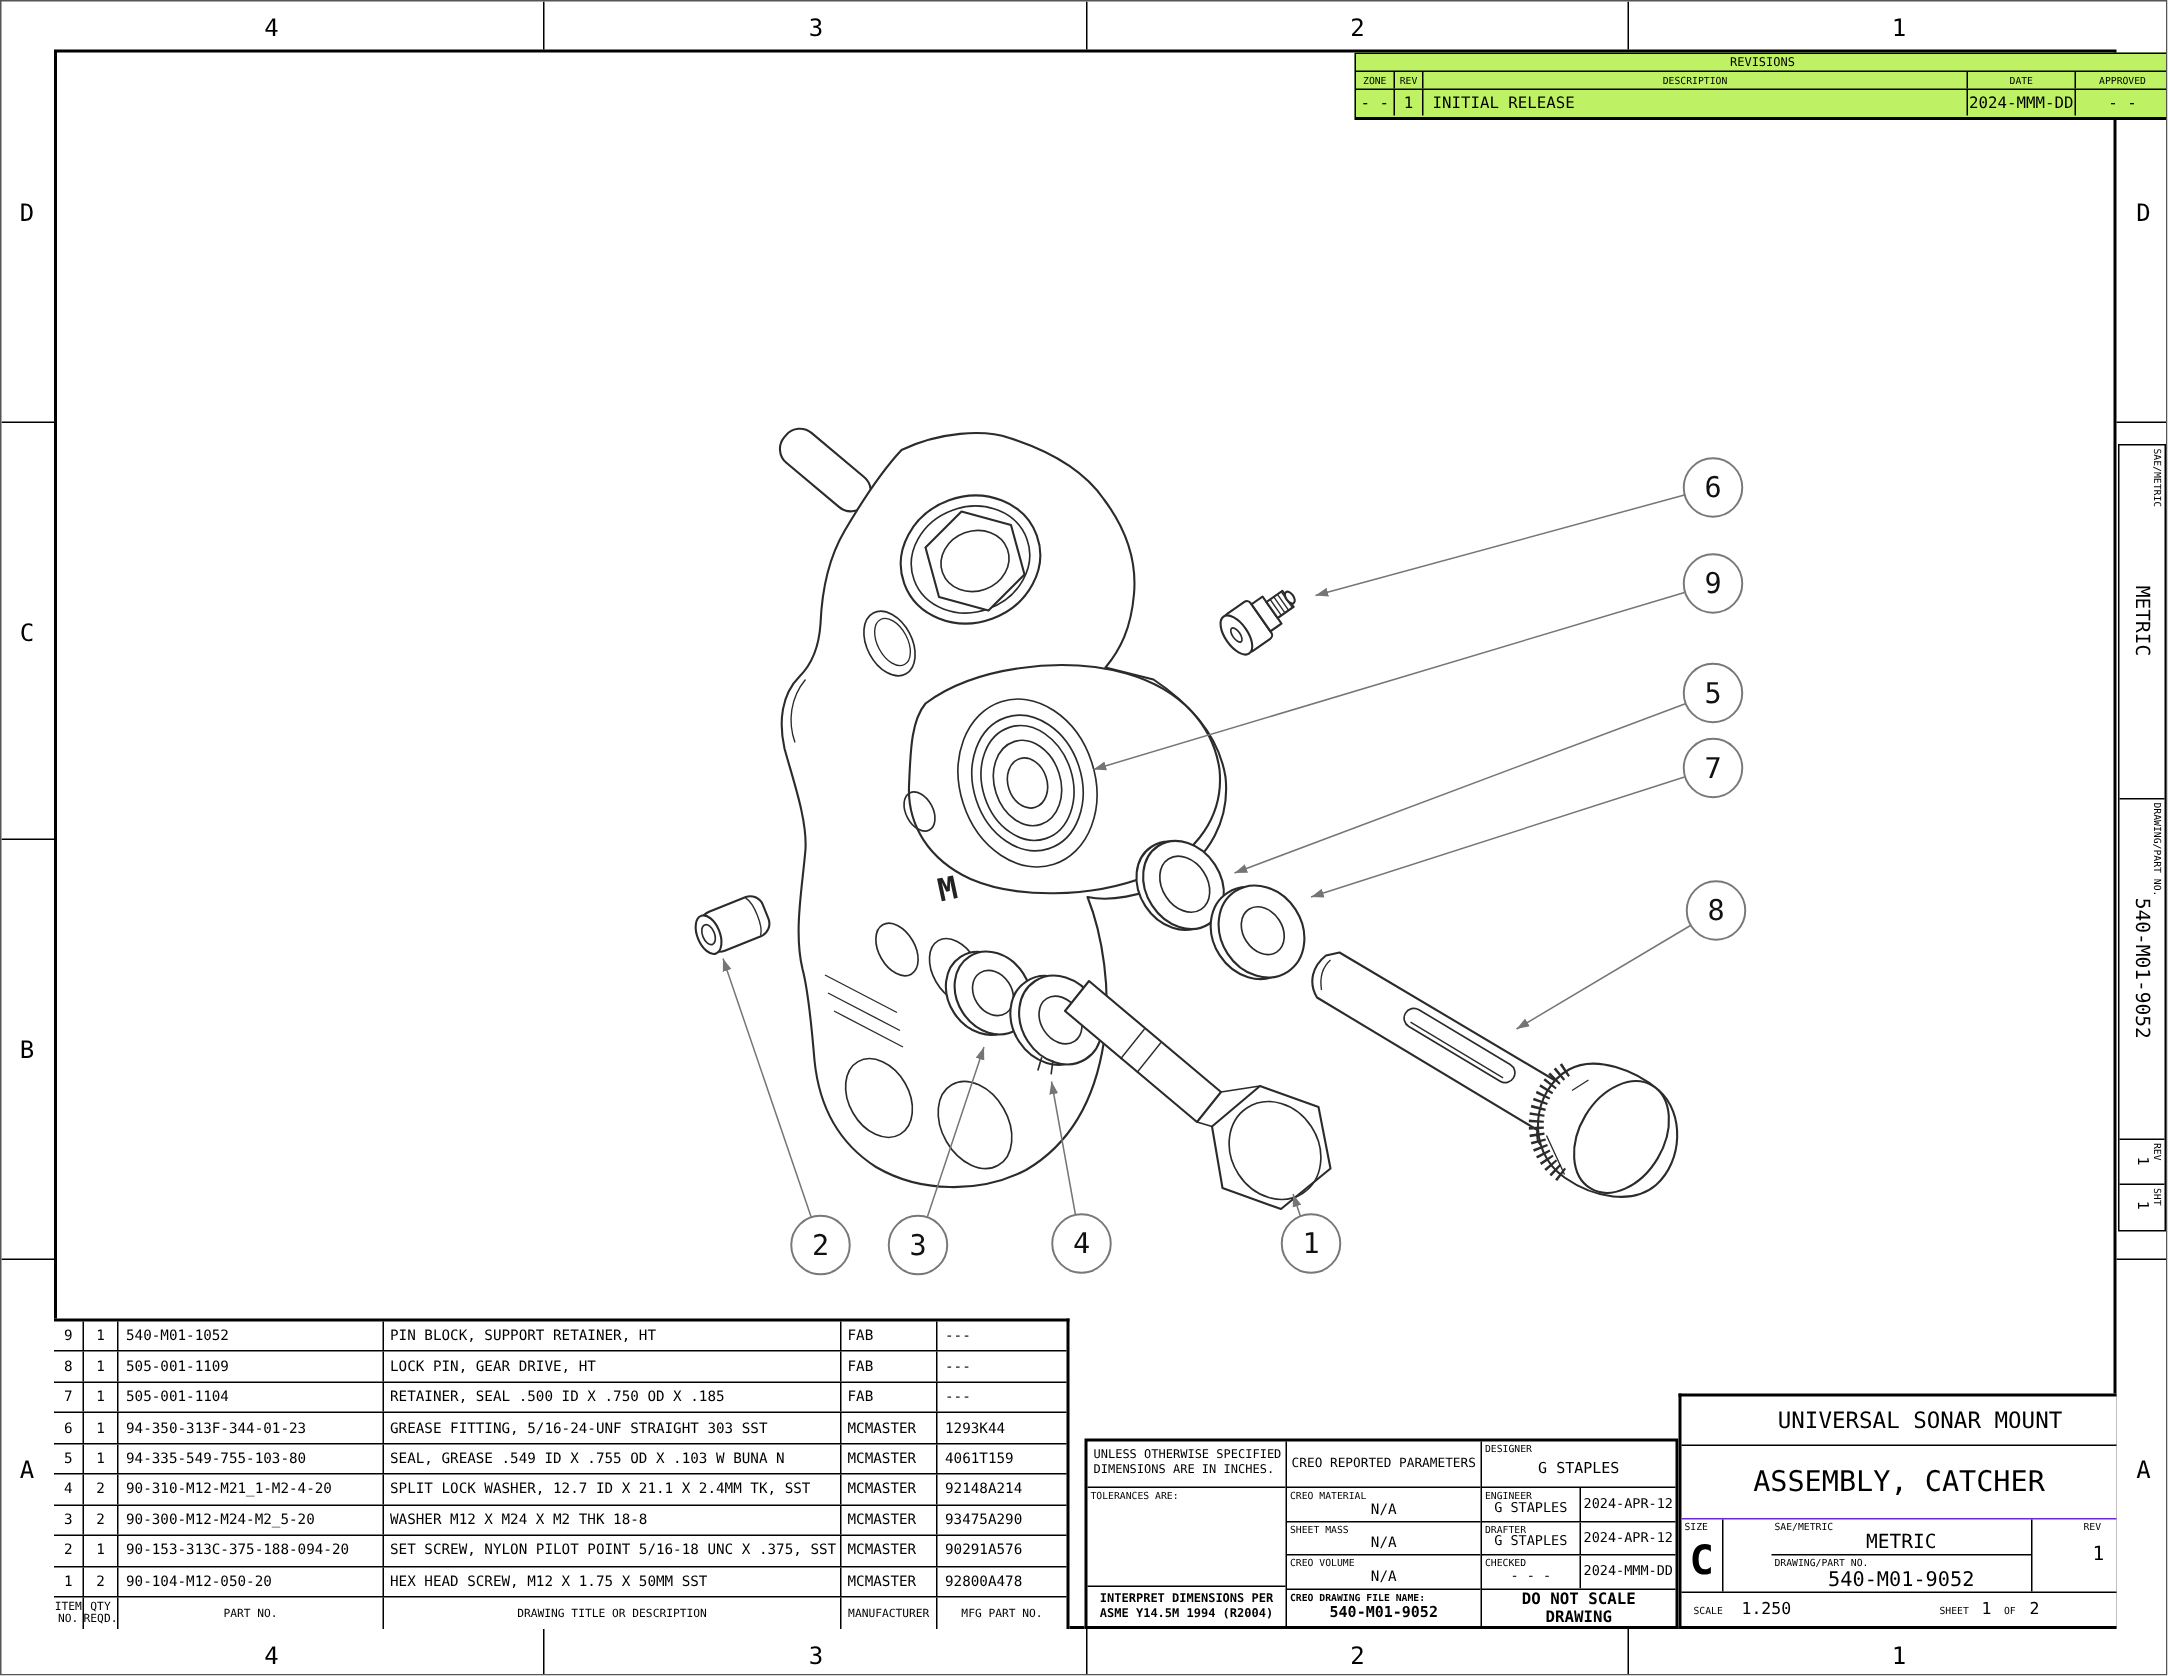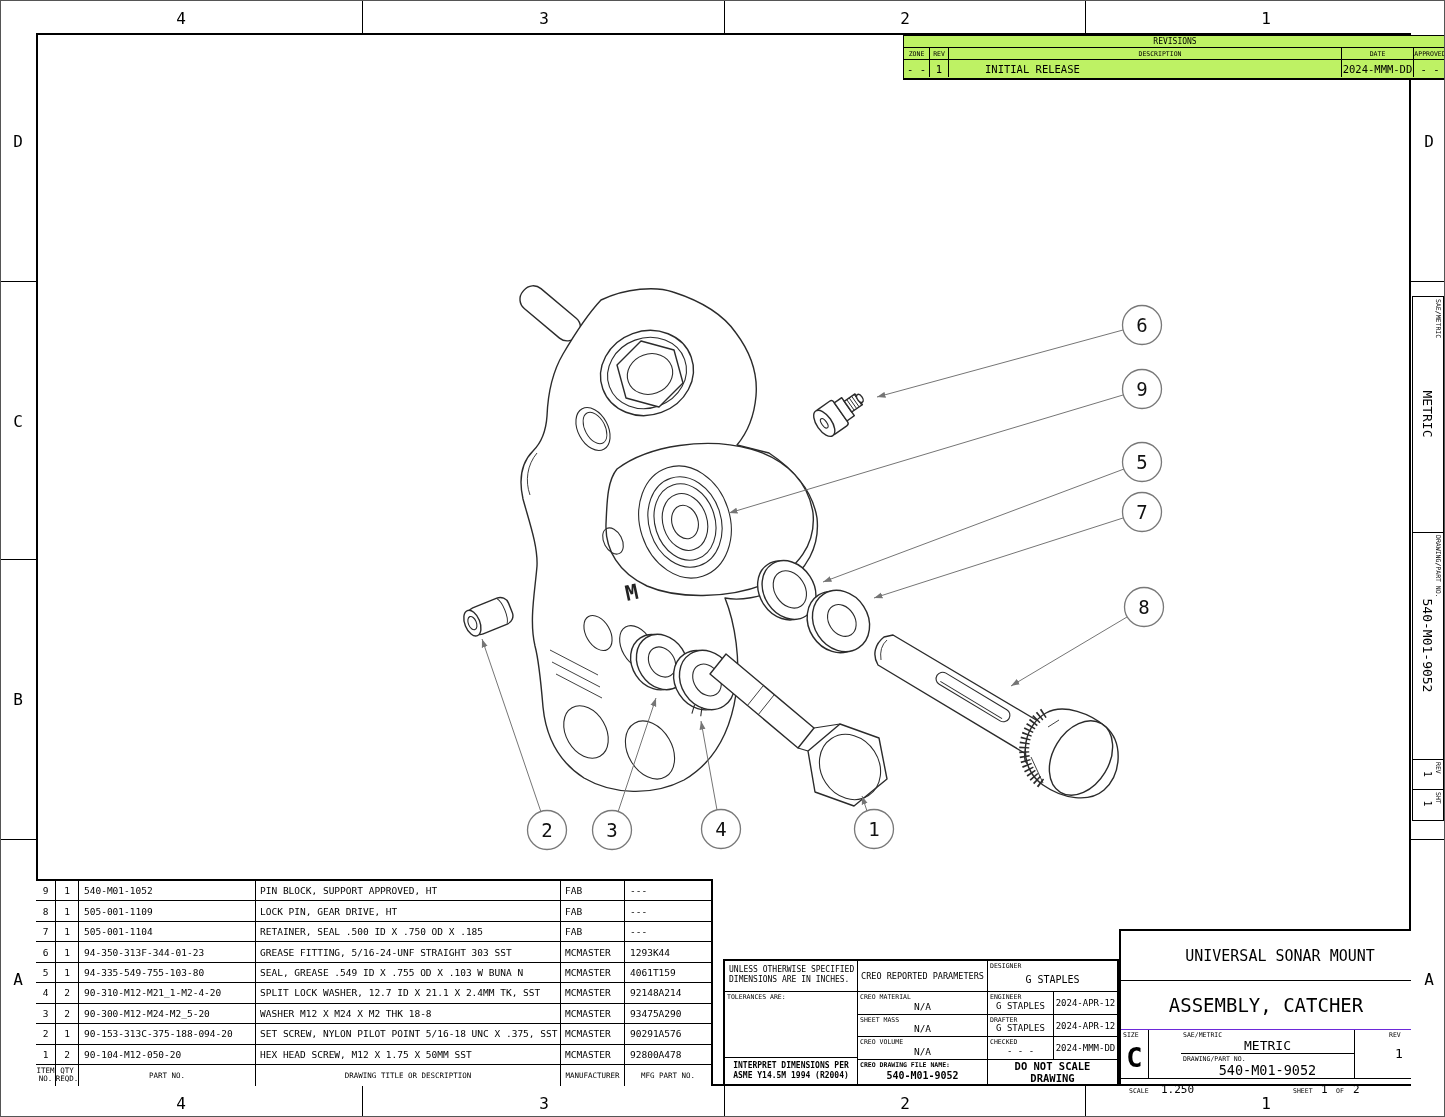--- a/index.html
+++ b/index.html
@@ -18,21 +18,21 @@
   .lbl-tl { position:absolute; top:1px; left:2px; }
 
   
   .rev { position:absolute; left:902px; top:34px; width:544px; height:45px;
          border:1px solid #000; border-bottom:2px solid #000; background:#bef264; }
   .rev-title { height:12px; border-bottom:1px solid #000; text-align:center; font-size:8px; line-height:12px; }
   .rev-head { height:12px; border-bottom:1px solid #000; display:flex; }
   .rev-data { height:17px; display:flex; font-size:10.5px; }
   .rc { border-right:1px solid #000; overflow:hidden; display:flex; align-items:center; justify-content:center; }
   .rc:last-child { border-right:none; }
-  .rc-zone { width:26px; } .rc-rev { width:19px; } .rc-desc { width:363px;margin-left:30px; }
+  .rc-zone { width:26px; } .rc-rev { width:19px; } .rc-desc { width:363px; }
   .rc-date { width:72px; } .rc-app { flex:1; }
   .rev-head .rc { font-size:6.5px; }
   .rev-data .rc-desc { justify-content:flex-start; padding-left:6px; }
 
   
   .bom { position:absolute; left:35px; top:878px; width:677px; height:207px;
          border-top:2px solid #000; border-right:2px solid #000; display:flex;
          flex-direction:column; background:#fff; font-size:9.5px; }
   .bom-row { flex:1; display:flex; border-bottom:1px solid #000; }
   .bom-row:last-child { border-bottom:none; }
@@ -64,21 +64,21 @@
   .tol-line { font-size:9.5px; line-height:13px; text-align:center; white-space:pre; }
   .sp-center { display:flex; align-items:center; justify-content:center; text-align:center; }
   .val-c { position:absolute; left:0; right:0; top:9px; text-align:center; font-size:9.5px; }
   .sp-sub { display:flex; height:100%; }
   .sp-subL { width:66px; border-right:1px solid #000; position:relative; }
   .sp-subR { flex:1; display:flex; align-items:center; justify-content:center; font-size:9px; }
 
   
   .tblock { position:absolute; left:1118px; top:928px; width:292px; height:157px;
             border:2px solid #000; border-right:none; background:#fff; }
-  .tb-r1 { height:50px; border-bottom:1px solid #000; display:flex; align-items:center; justify-content:center; font-size:15px;padding-left:28px; }
+  .tb-r1 { height:33px; border-bottom:1px solid #000; display:flex; align-items:center; justify-content:center; font-size:15px;padding-left:28px; }
   .tb-r2 { height:49px; border-bottom:1px solid #6d28d9; display:flex; align-items:center; justify-content:center; font-size:19px; }
   .tb-r3 { height:49px; border-bottom:1px solid #000; display:flex;gap:32px; }
   .tb-size { width:28px; border-right:1px solid #000; position:relative; }
   .tb-size-val { position:absolute; left:0; right:0; top:12px; text-align:center; font-size:27px; font-weight:bold; }
   .tb-mid { flex:1; border-right:1px solid #000; display:flex; flex-direction:column; }
   .tb-sae  { height:24px; border-bottom:1px solid #000; position:relative; }
   .tb-partno { height:24px; position:relative; }
   .tb-mid-val { position:absolute; left:0; right:0; top:8px; text-align:center; font-size:13px; }
   .tb-rev { width:24px; position:relative; }
   .tb-rev-val { position:absolute; left:0; right:0; top:16px; text-align:center; font-size:13px; }
@@ -303,21 +303,21 @@
       <div class="rc rc-date">2024-MMM-DD</div>
       <div class="rc rc-app">- -</div>
     </div>
   </div>
 
   <div class="bom">
     <div class="bom-row">
       <div class="bc bc-item">9</div>
       <div class="bc bc-qty">1</div>
       <div class="bc bc-part">540-M01-1052</div>
-      <div class="bc bc-desc">PIN BLOCK, SUPPORT APPROVED, HT</div>
+      <div class="bc bc-desc">PIN BLOCK, SUPPORT RETAINER, HT</div>
       <div class="bc bc-mfr">FAB</div>
       <div class="bc bc-mfg">---</div>
     </div>
     <div class="bom-row">
       <div class="bc bc-item">8</div>
       <div class="bc bc-qty">1</div>
       <div class="bc bc-part">505-001-1109</div>
       <div class="bc bc-desc">LOCK PIN, GEAR DRIVE, HT</div>
       <div class="bc bc-mfr">FAB</div>
       <div class="bc bc-mfg">---</div>

